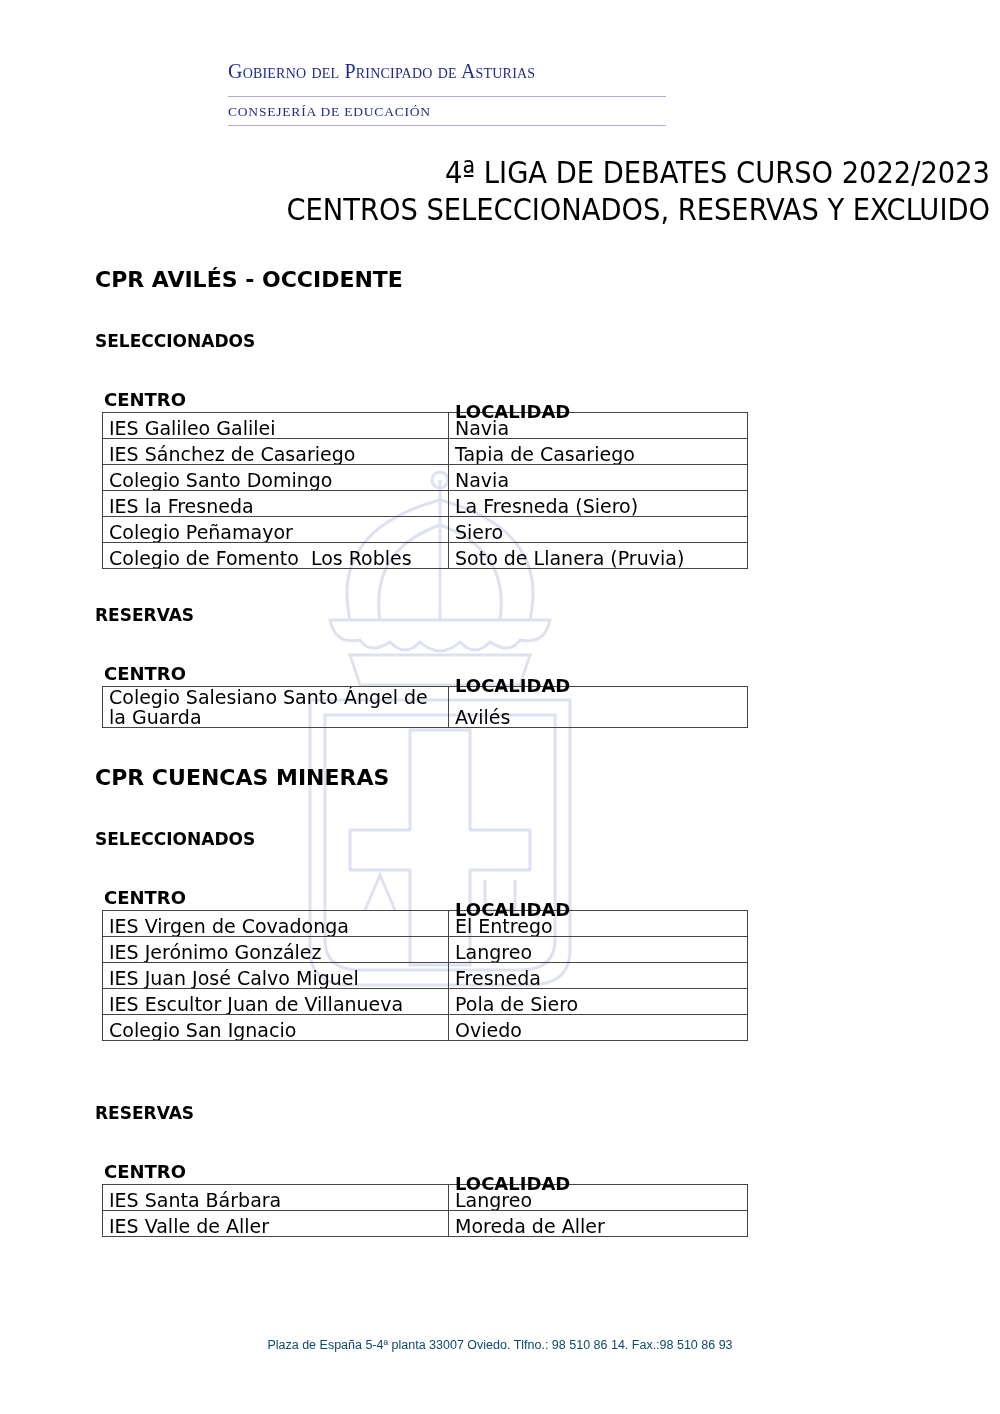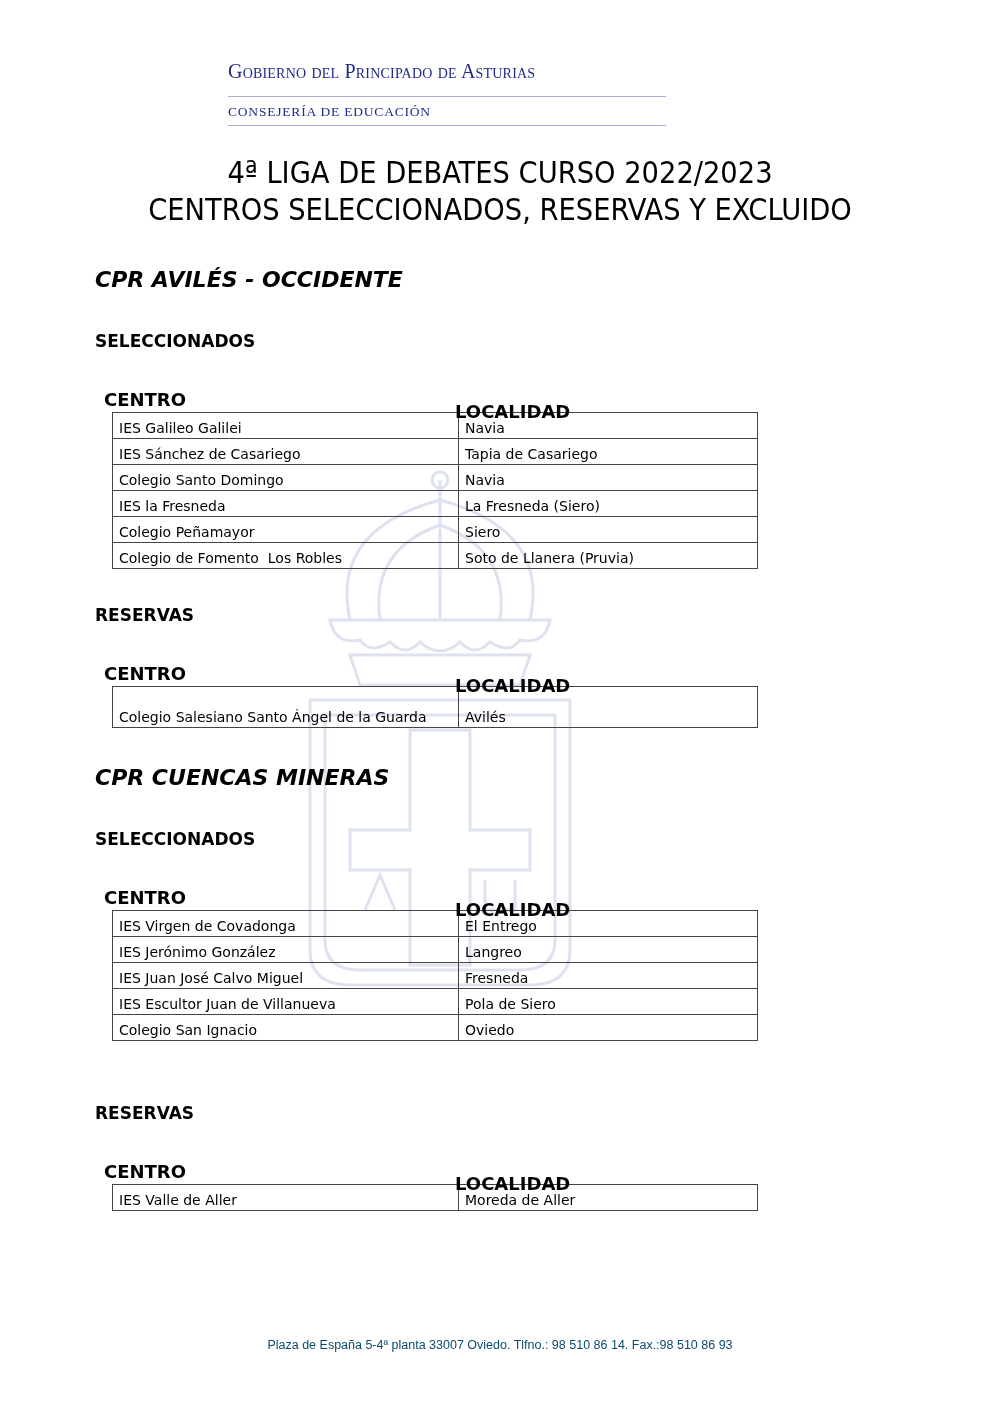--- a/index.html
+++ b/index.html
@@ -50,41 +50,40 @@
       font-size: 13.5px;
       letter-spacing: 0.8px;
       height: 28px;
       line-height: 30px;
     }
     .main-title {
       position: absolute;
       left: 0;
       top: 154px;
       width: 1000px;
-      text-align: center;
+      text-align: right;
       font-size: 31px;
       line-height: 37px;
       font-family: "DejaVu Sans", sans-serif;
       font-stretch: condensed;
       z-index: 1;
     }
     .main-title div { transform: scaleX(0.98); }
     .content {
       position: absolute;
       left: 95px;
       top: 0;
       width: 650px;
       z-index: 1;
     }
     .cpr-heading {
       position: absolute;
       font-weight: bold;
       font-size: 22px;
       white-space: nowrap;
-      font-style: italic;
     }
     .sub-heading {
       position: absolute;
       font-weight: bold;
       font-size: 17px;
       white-space: nowrap;
     }
     .tbl {
       position: absolute;
       left: -2px;
@@ -96,23 +95,22 @@
       font-weight: bold;
       font-size: 18px;
       height: 24px;
       line-height: 24px;
     }
     .tbl-head .c1 { width: 351px; padding-left: 2px; }
     .tbl-head .c2 { flex: 1; margin-top: 12px; }
     table {
       border-collapse: collapse;
       width: 645px;
-      font-size: 14px;
+      font-size: 19px;
       table-layout: fixed;
-      margin-left: 10px;
     }
     td {
       border: 1px solid #444;
       padding: 0 6px;
       height: 25px;
       line-height: 20px;
       vertical-align: bottom;
       white-space: nowrap;
       overflow: hidden;
     }
@@ -275,20 +273,24 @@
     <div class="tbl-head">
       <div class="c1">CENTRO</div>
       <div class="c2">LOCALIDAD</div>
     </div>
     <table>
       <colgroup>
           <col class="c1">
           <col class="c2">
         </colgroup>
       <tbody>
+          <tr>
+        <td>IES Santa Bárbara</td>
+        <td>Langreo</td>
+      </tr>
       <tr>
         <td>IES Valle de Aller</td>
         <td>Moreda de Aller</td>
       </tr>
     </tbody>
       </table>
   </div>
 
 </div>
 

